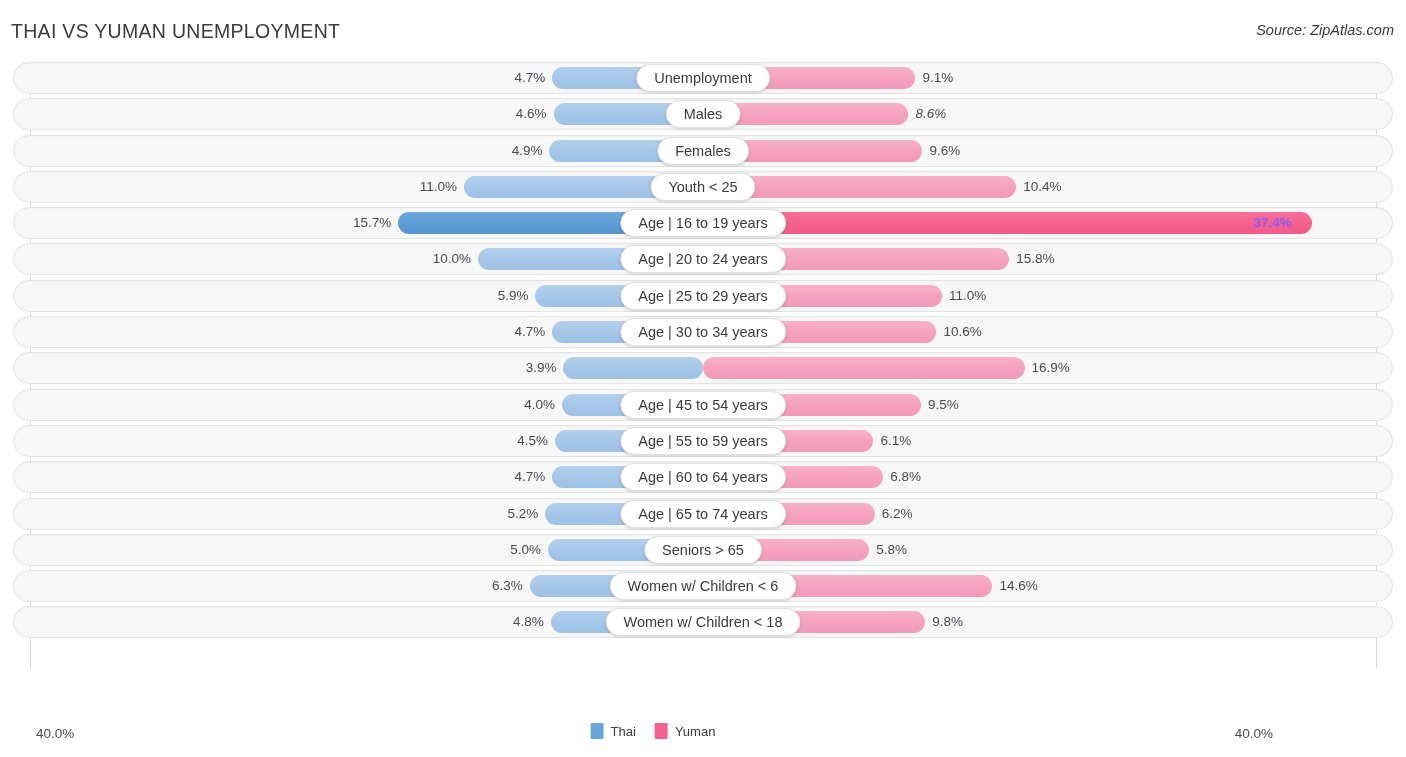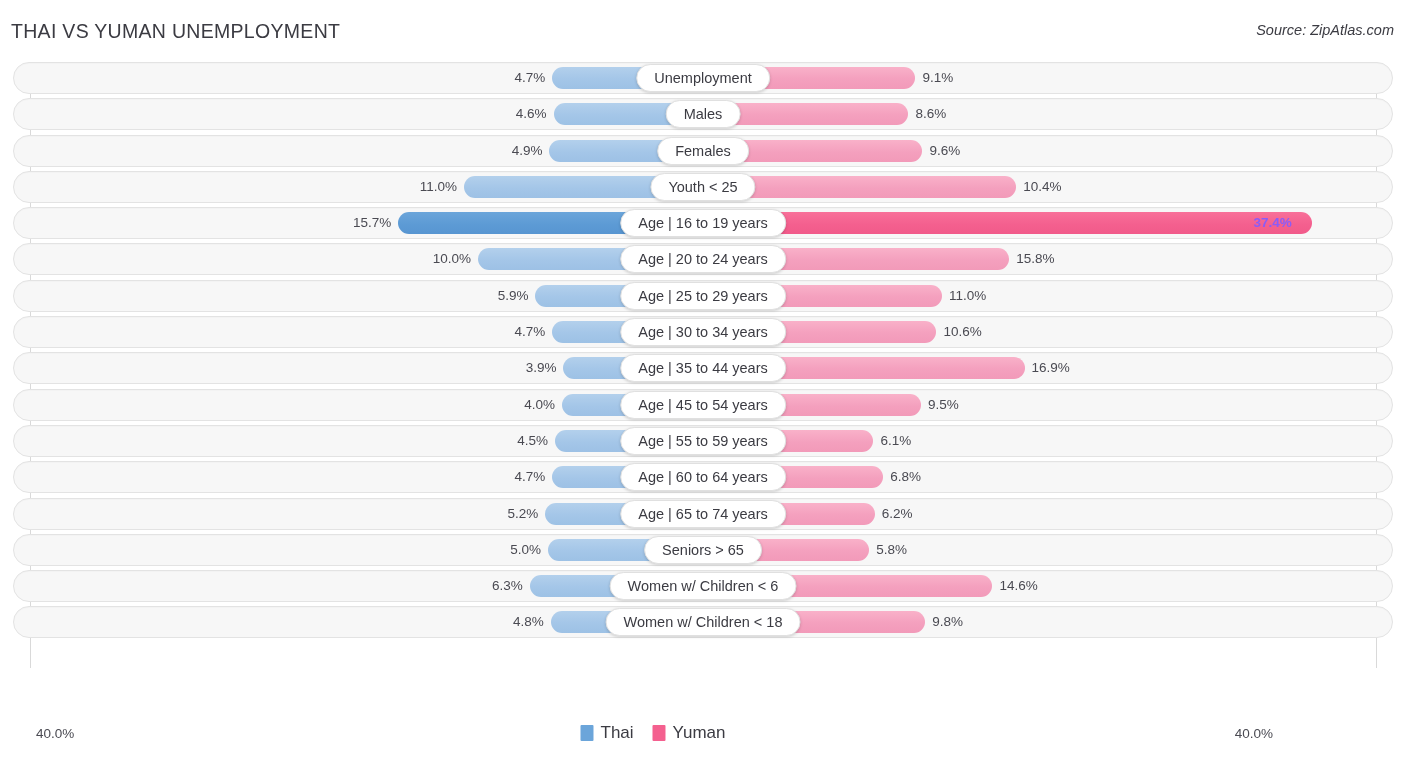--- a/index.html
+++ b/index.html
@@ -92,21 +92,21 @@
   .axis-right { right: 33px; }
 
   .legend {
     position: absolute; left: 50%; top: 14px;
     transform: translateX(-50%);
     display: flex; align-items: center; gap: 19px;
     white-space: nowrap;
   }
   .legend-item { display: flex; align-items: center; gap: 7px; }
   .swatch { width: 13px; height: 16px; border-radius: 1px; display: inline-block; }
-  .legend-text { font-size: 17px; color: #3b3b42; }
+  .legend-text { font-size: 13px; color: #3b3b42; }
 </style>
 </head>
 <body>
 
 <div class="page">
 
   <div class="header">
     <div class="title">THAI VS YUMAN UNEMPLOYMENT</div>
     <div class="source">Source: ZipAtlas.com</div>
   </div>
@@ -121,21 +121,21 @@
           <div class="bar bar-right c-norm" style="width: 212.4px;"></div>
           <div class="val val-left" style="right: 860.8px; left: 18px;">4.7%</div>
           <div class="val val-right" style="left: 922.4px;">9.1%</div>
           <div class="label-pill">Unemployment</div>
         </div>
         <div class="row">
           <div class="track"></div>
           <div class="bar bar-left c-norm" style="width: 149.4px;"></div>
           <div class="bar bar-right c-norm" style="width: 205.4px;"></div>
           <div class="val val-left" style="right: 859.4px; left: 18px;">4.6%</div>
-          <div class="val val-right" style="left: 915.4px;">8.6%</div>
+          <div class="val val-right" style="left: 915.4px; font-style: italic;">8.6%</div>
           <div class="label-pill">Males</div>
         </div>
         <div class="row">
           <div class="track"></div>
           <div class="bar bar-left c-norm" style="width: 153.6px;"></div>
           <div class="bar bar-right c-norm" style="width: 219.4px;"></div>
           <div class="val val-left" style="right: 863.6px; left: 18px;">4.9%</div>
           <div class="val val-right" style="left: 929.4px;">9.6%</div>
           <div class="label-pill">Females</div>
         </div>
@@ -178,21 +178,20 @@
           <div class="val val-left" style="right: 860.8px; left: 18px;">4.7%</div>
           <div class="val val-right" style="left: 943.4px;">10.6%</div>
           <div class="label-pill">Age | 30 to 34 years</div>
         </div>
         <div class="row">
           <div class="track"></div>
           <div class="bar bar-left c-norm" style="width: 139.6px;"></div>
           <div class="bar bar-right c-norm" style="width: 321.6px;"></div>
           <div class="val val-left" style="right: 849.6px; left: 18px;">3.9%</div>
           <div class="val val-right" style="left: 1031.6px;">16.9%</div>
-          <div class="label-pill">Age | 35 to 44 years</div>
         </div>
         <div class="row">
           <div class="track"></div>
           <div class="bar bar-left c-norm" style="width: 141px;"></div>
           <div class="bar bar-right c-norm" style="width: 218px;"></div>
           <div class="val val-left" style="right: 851px; left: 18px;">4.0%</div>
           <div class="val val-right" style="left: 928px;">9.5%</div>
           <div class="label-pill">Age | 45 to 54 years</div>
         </div>
         <div class="row">

